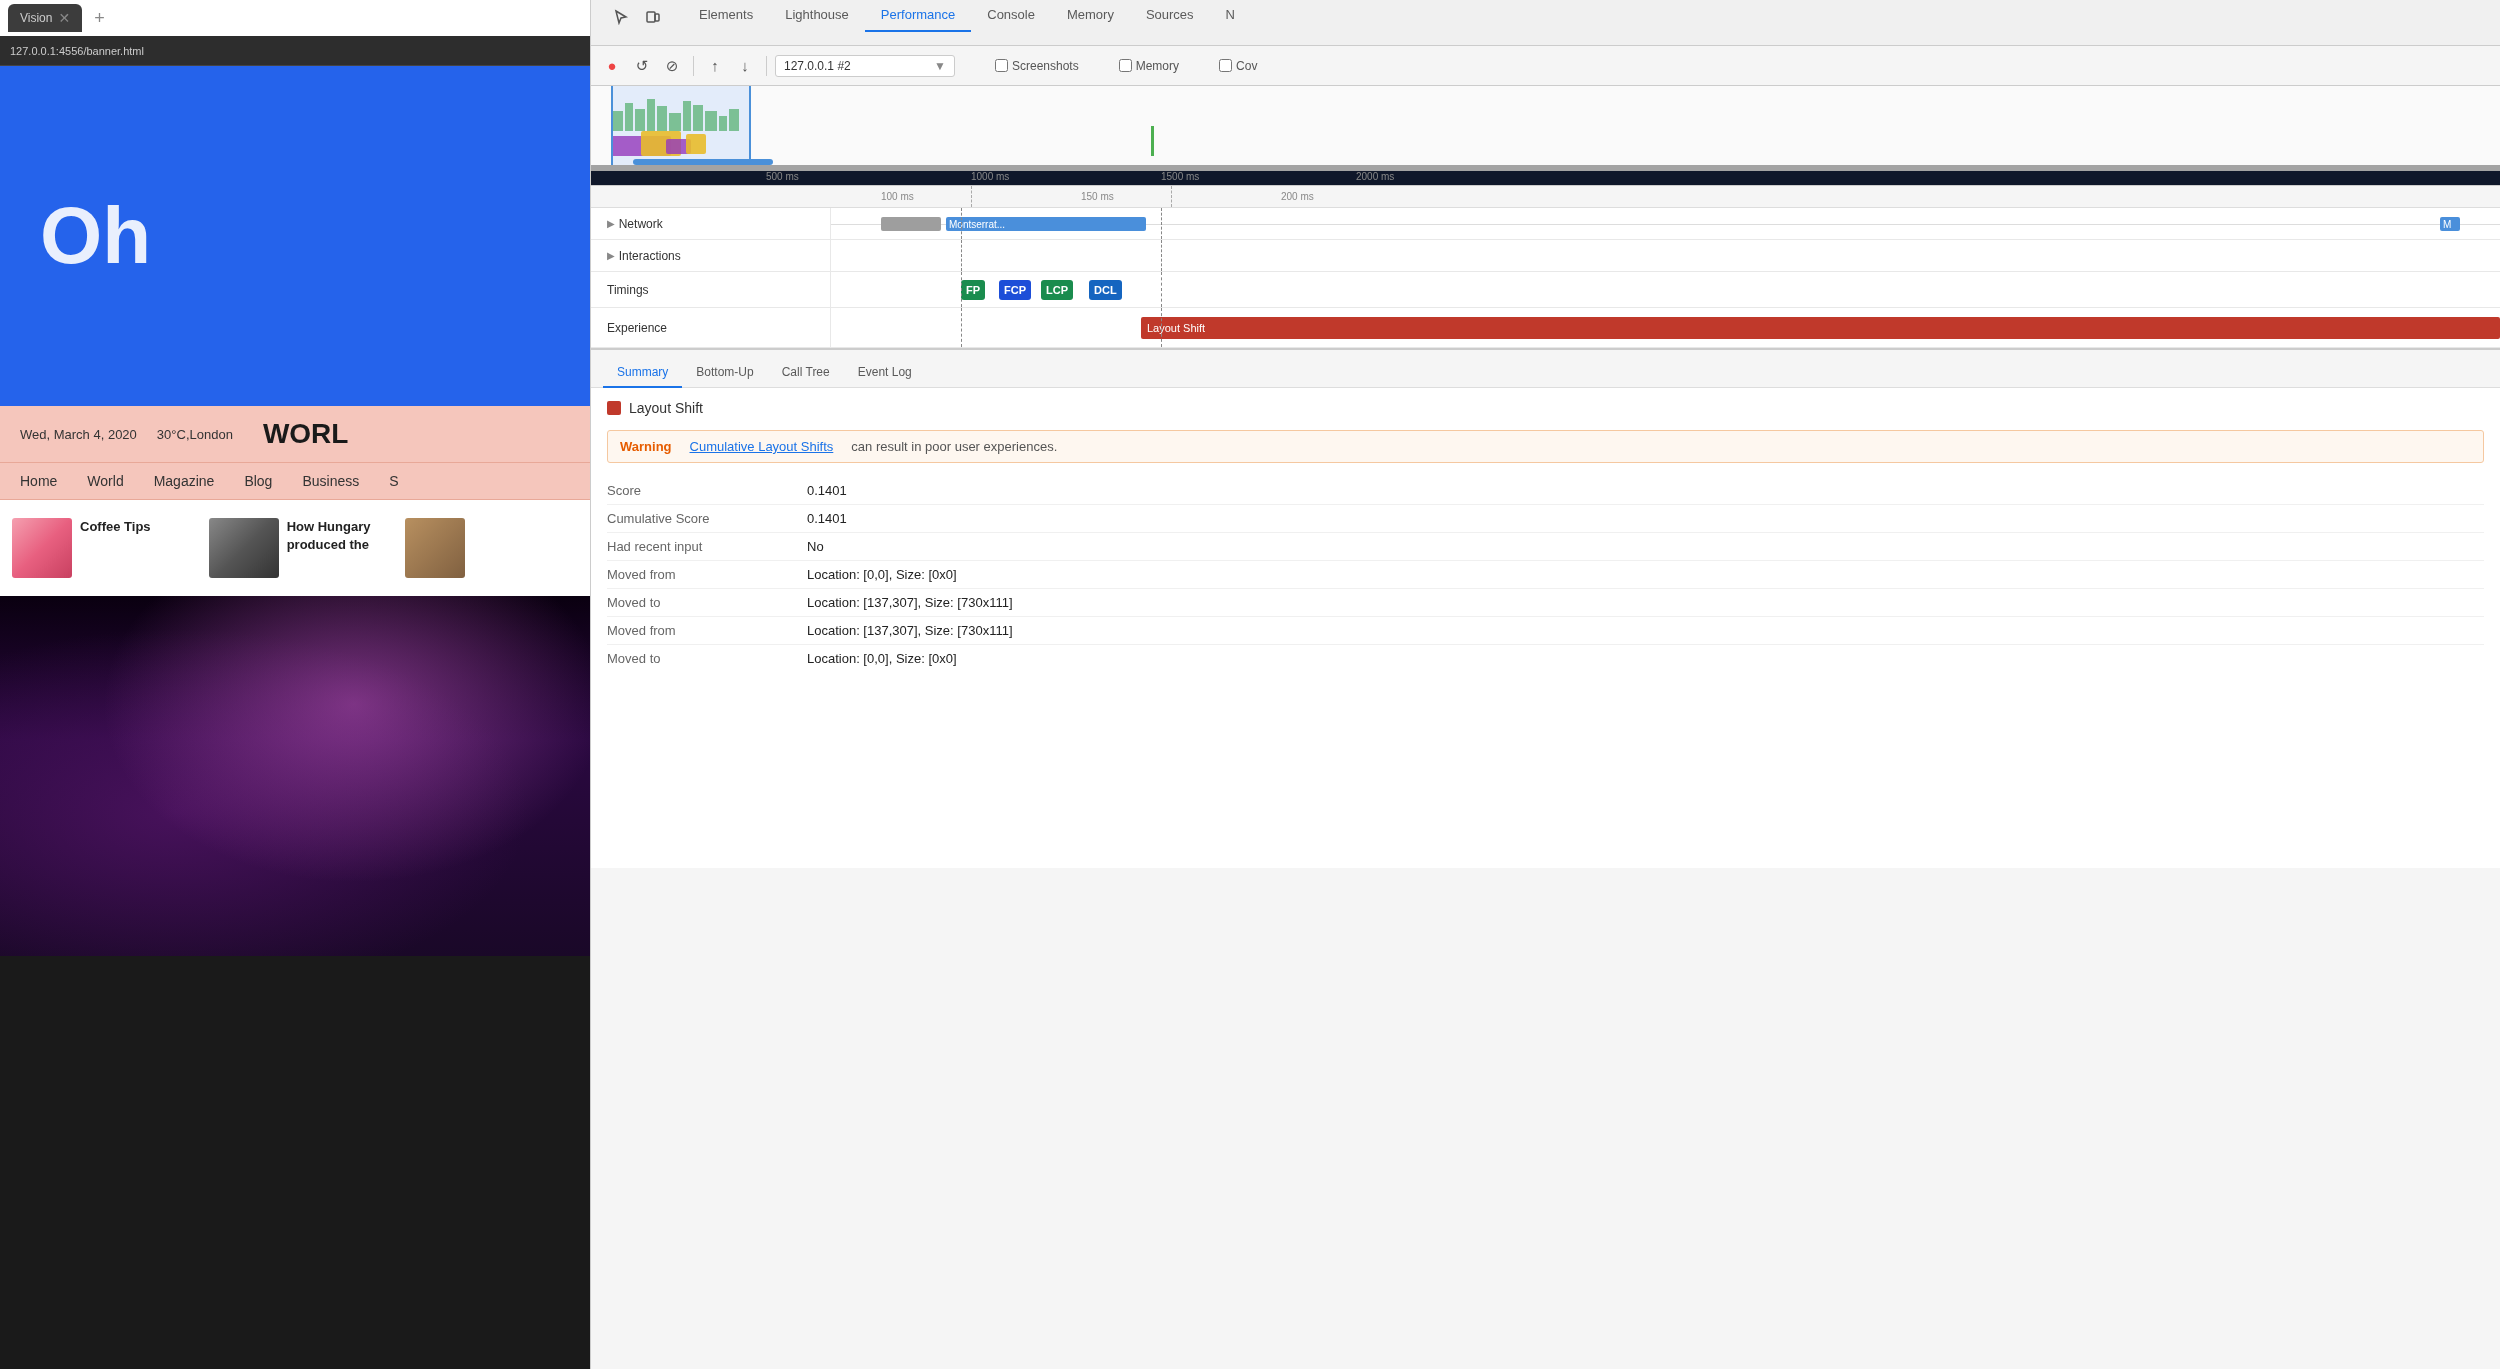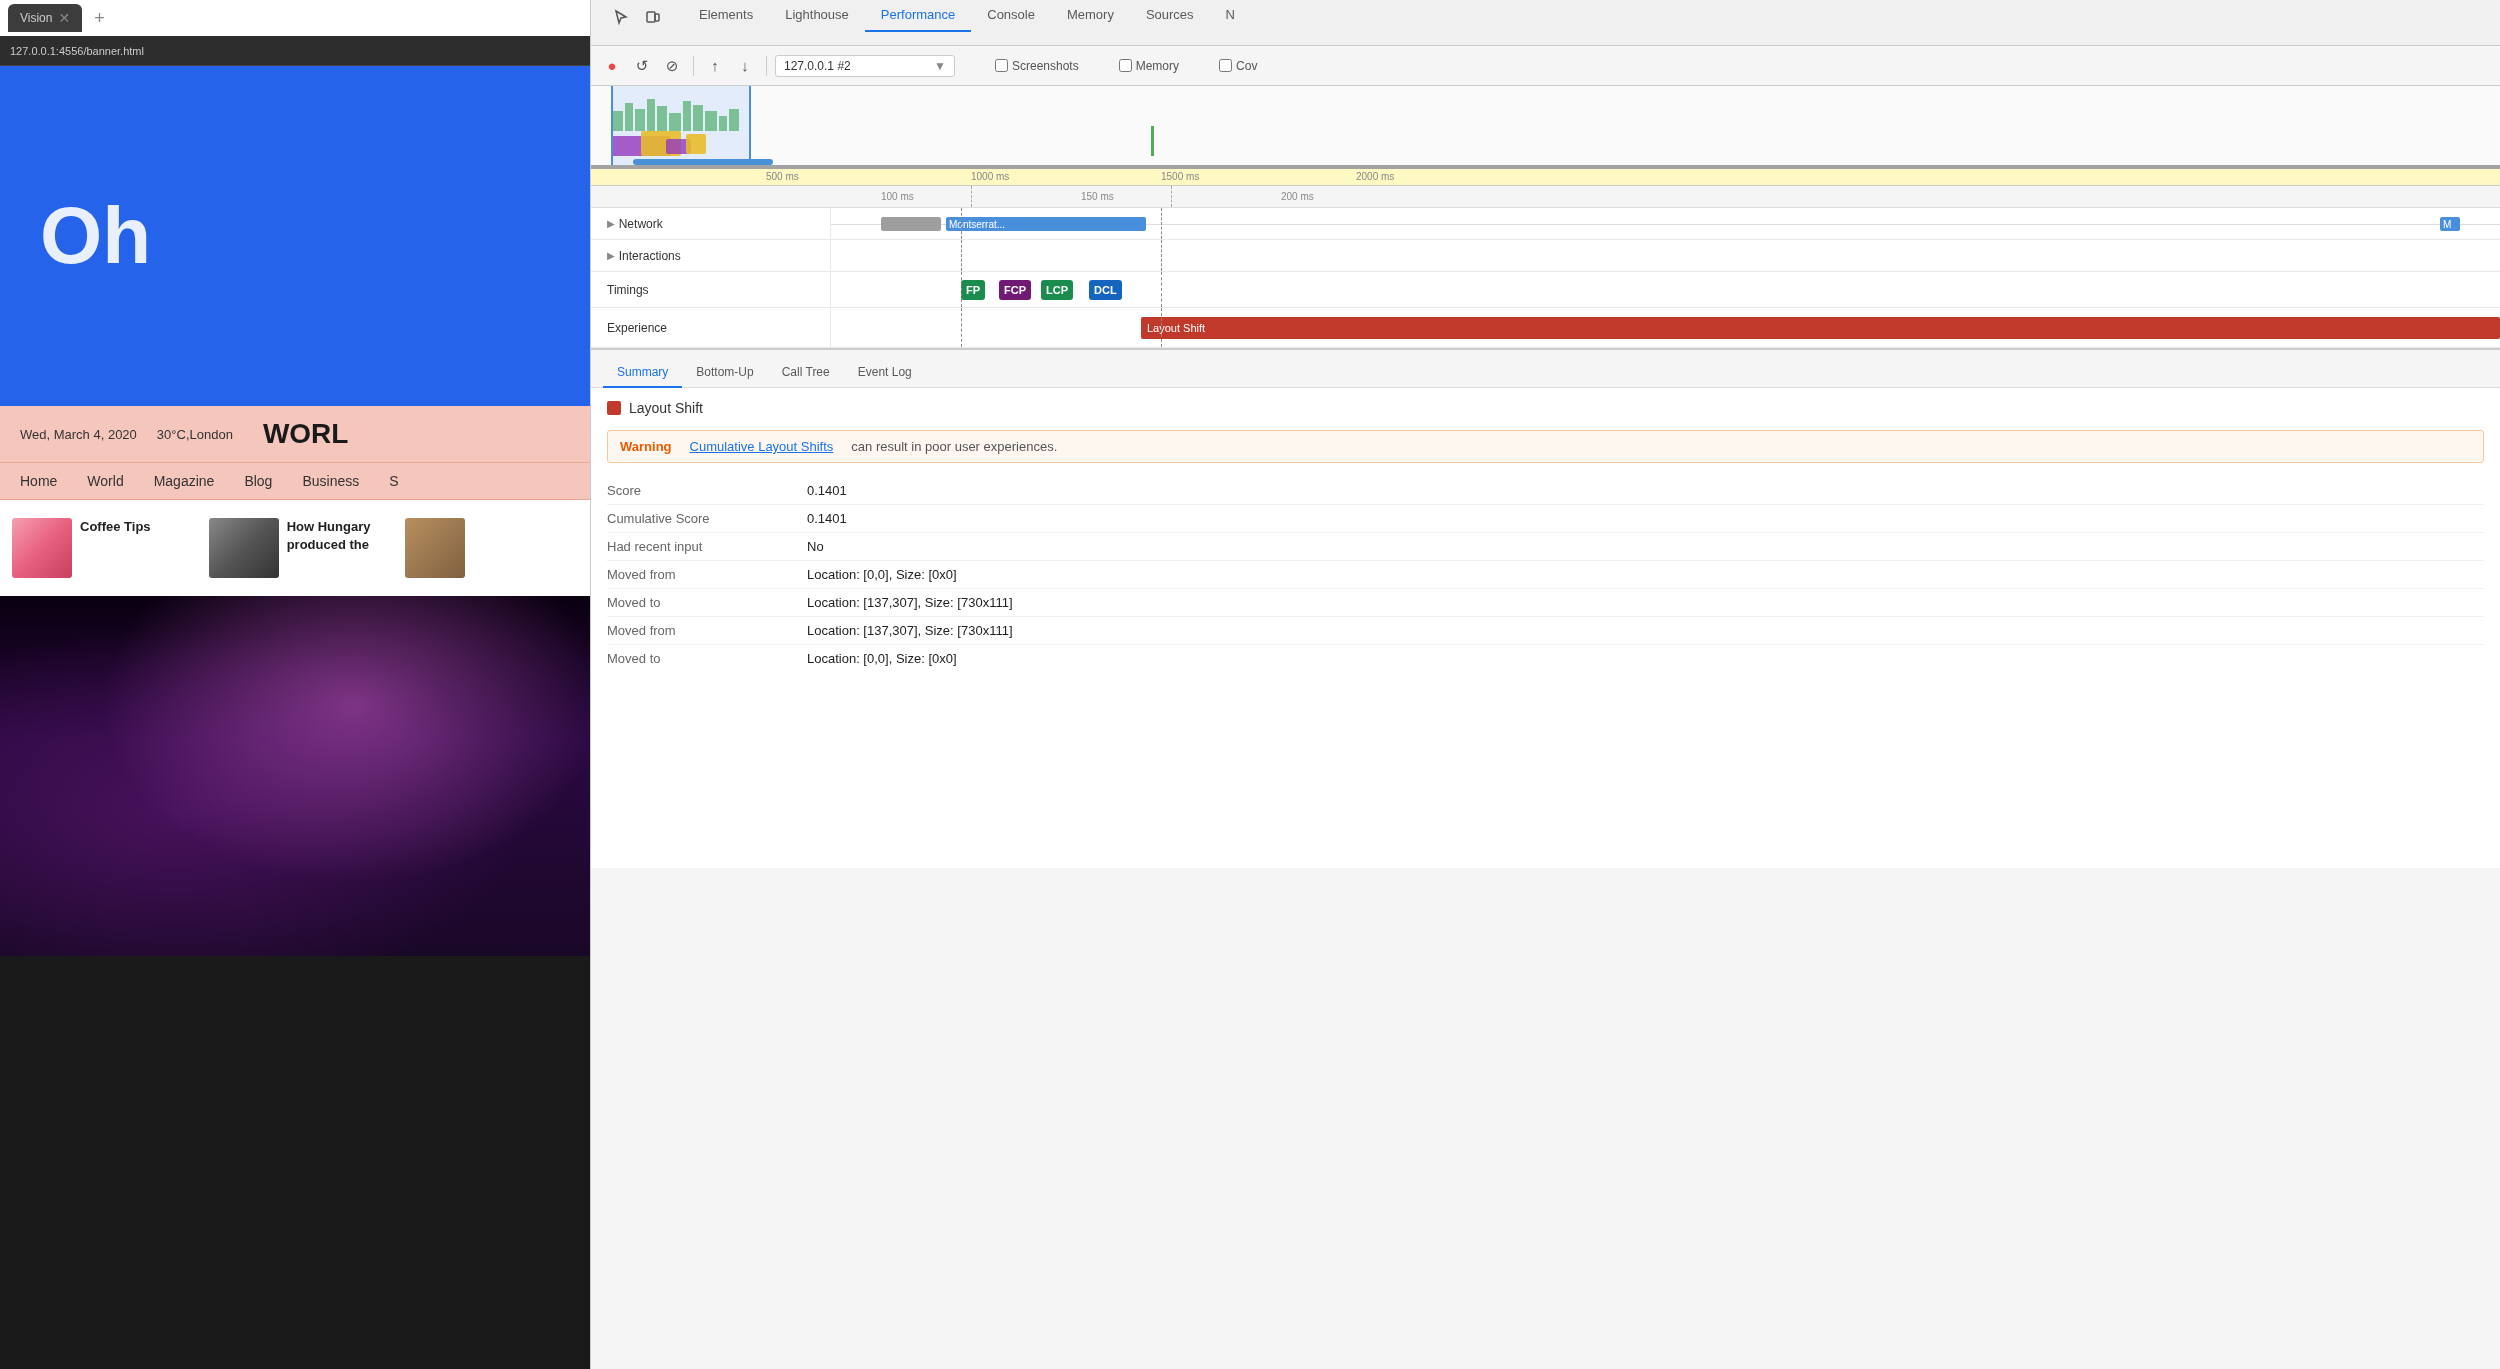--- a/index.html
+++ b/index.html
@@ -343,22 +343,22 @@
       border-left: 2px solid #4a90d9;
       border-right: 2px solid #4a90d9;
     }
 
     .timeline-ruler {
       position: absolute;
       bottom: 0;
       left: 0;
       right: 0;
       height: 20px;
-      background: #fef9c3;
-      border-top: 4px solid #a3a3a3;
+      background: #0f172a;
+      border-top: 6px solid #a3a3a3;
       display: flex;
       align-items: center;
     }
 
     .ruler-tick {
       position: absolute;
       font-size: 10px;
       color: #888;
       bottom: 3px;
     }
@@ -519,21 +519,21 @@
       border-radius: 3px;
       font-size: 11px;
       font-weight: 600;
       color: white;
       display: flex;
       align-items: center;
       padding: 0 5px;
     }
 
     .badge-fp { background: #1a8c4e; }
-    .badge-fcp { background: #701a75; align-items: center; }
+    .badge-fcp { background: #1d4ed8; align-items: center; }
     .badge-lcp { background: #1a8c4e; }
     .badge-dcl { background: #1565c0; }
 
     
     .experience-row {
       height: 40px;
       border-bottom: 1px solid #e8e8e8;
       background: white;
       display: flex;
       align-items: center;

